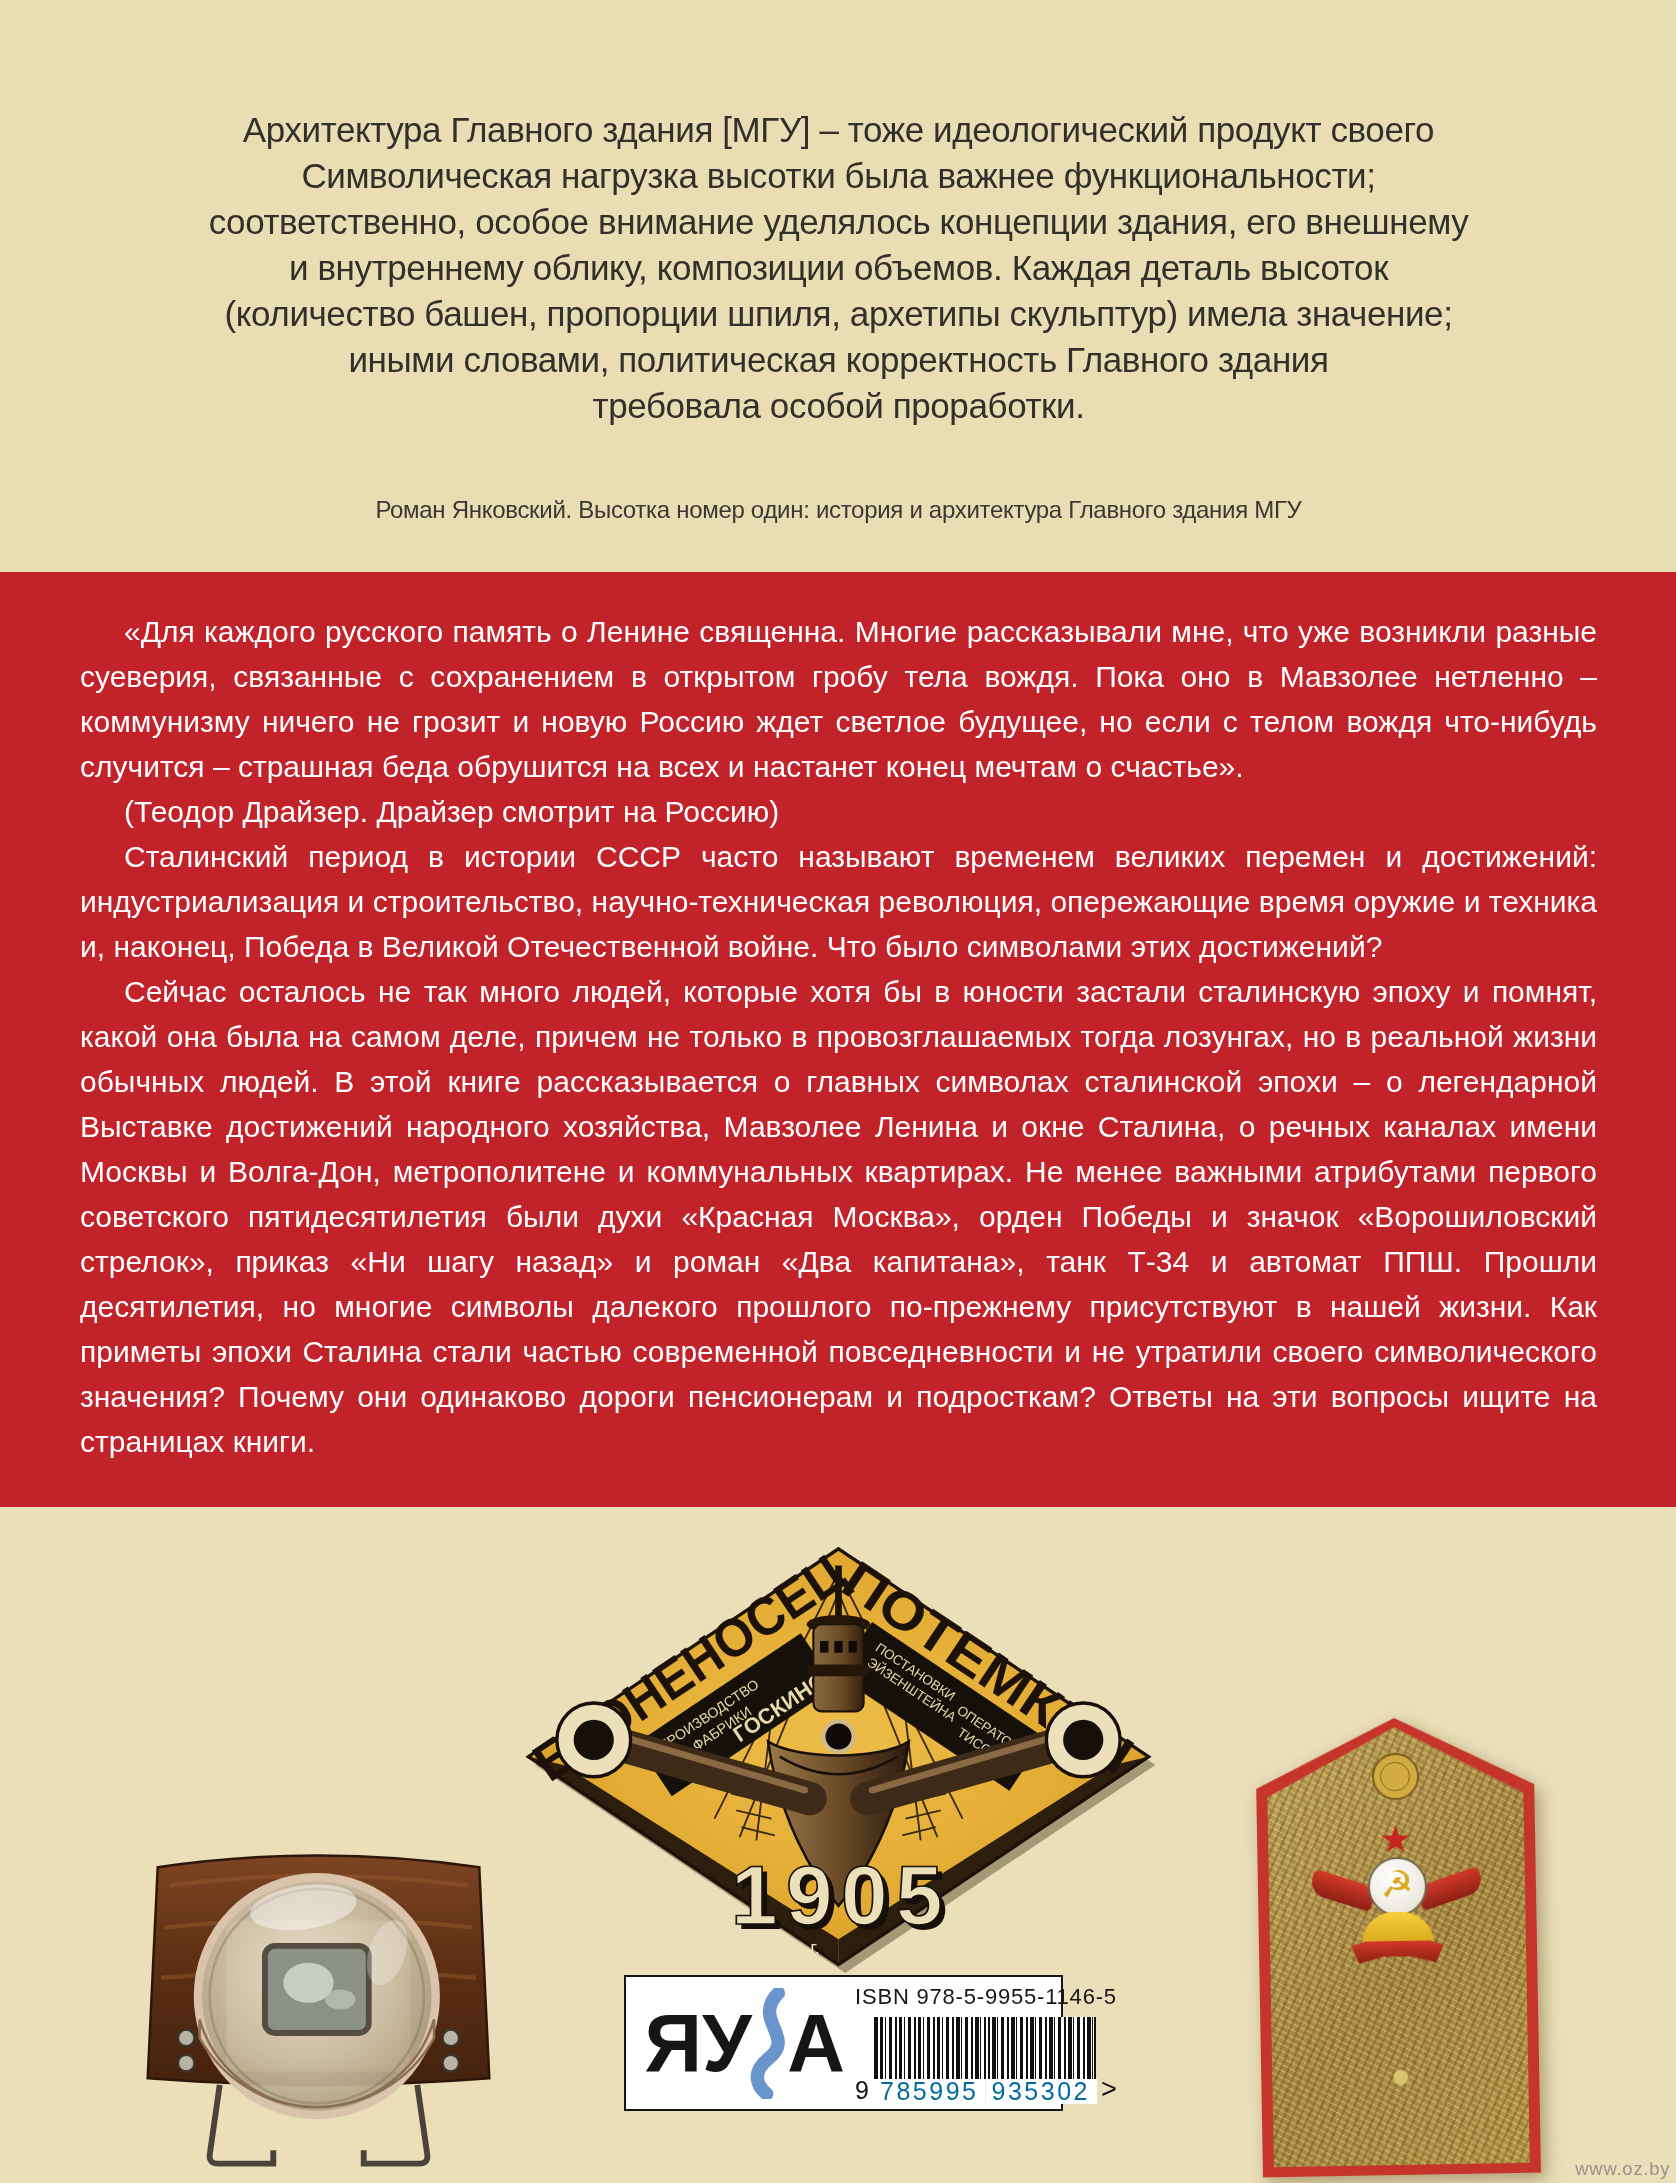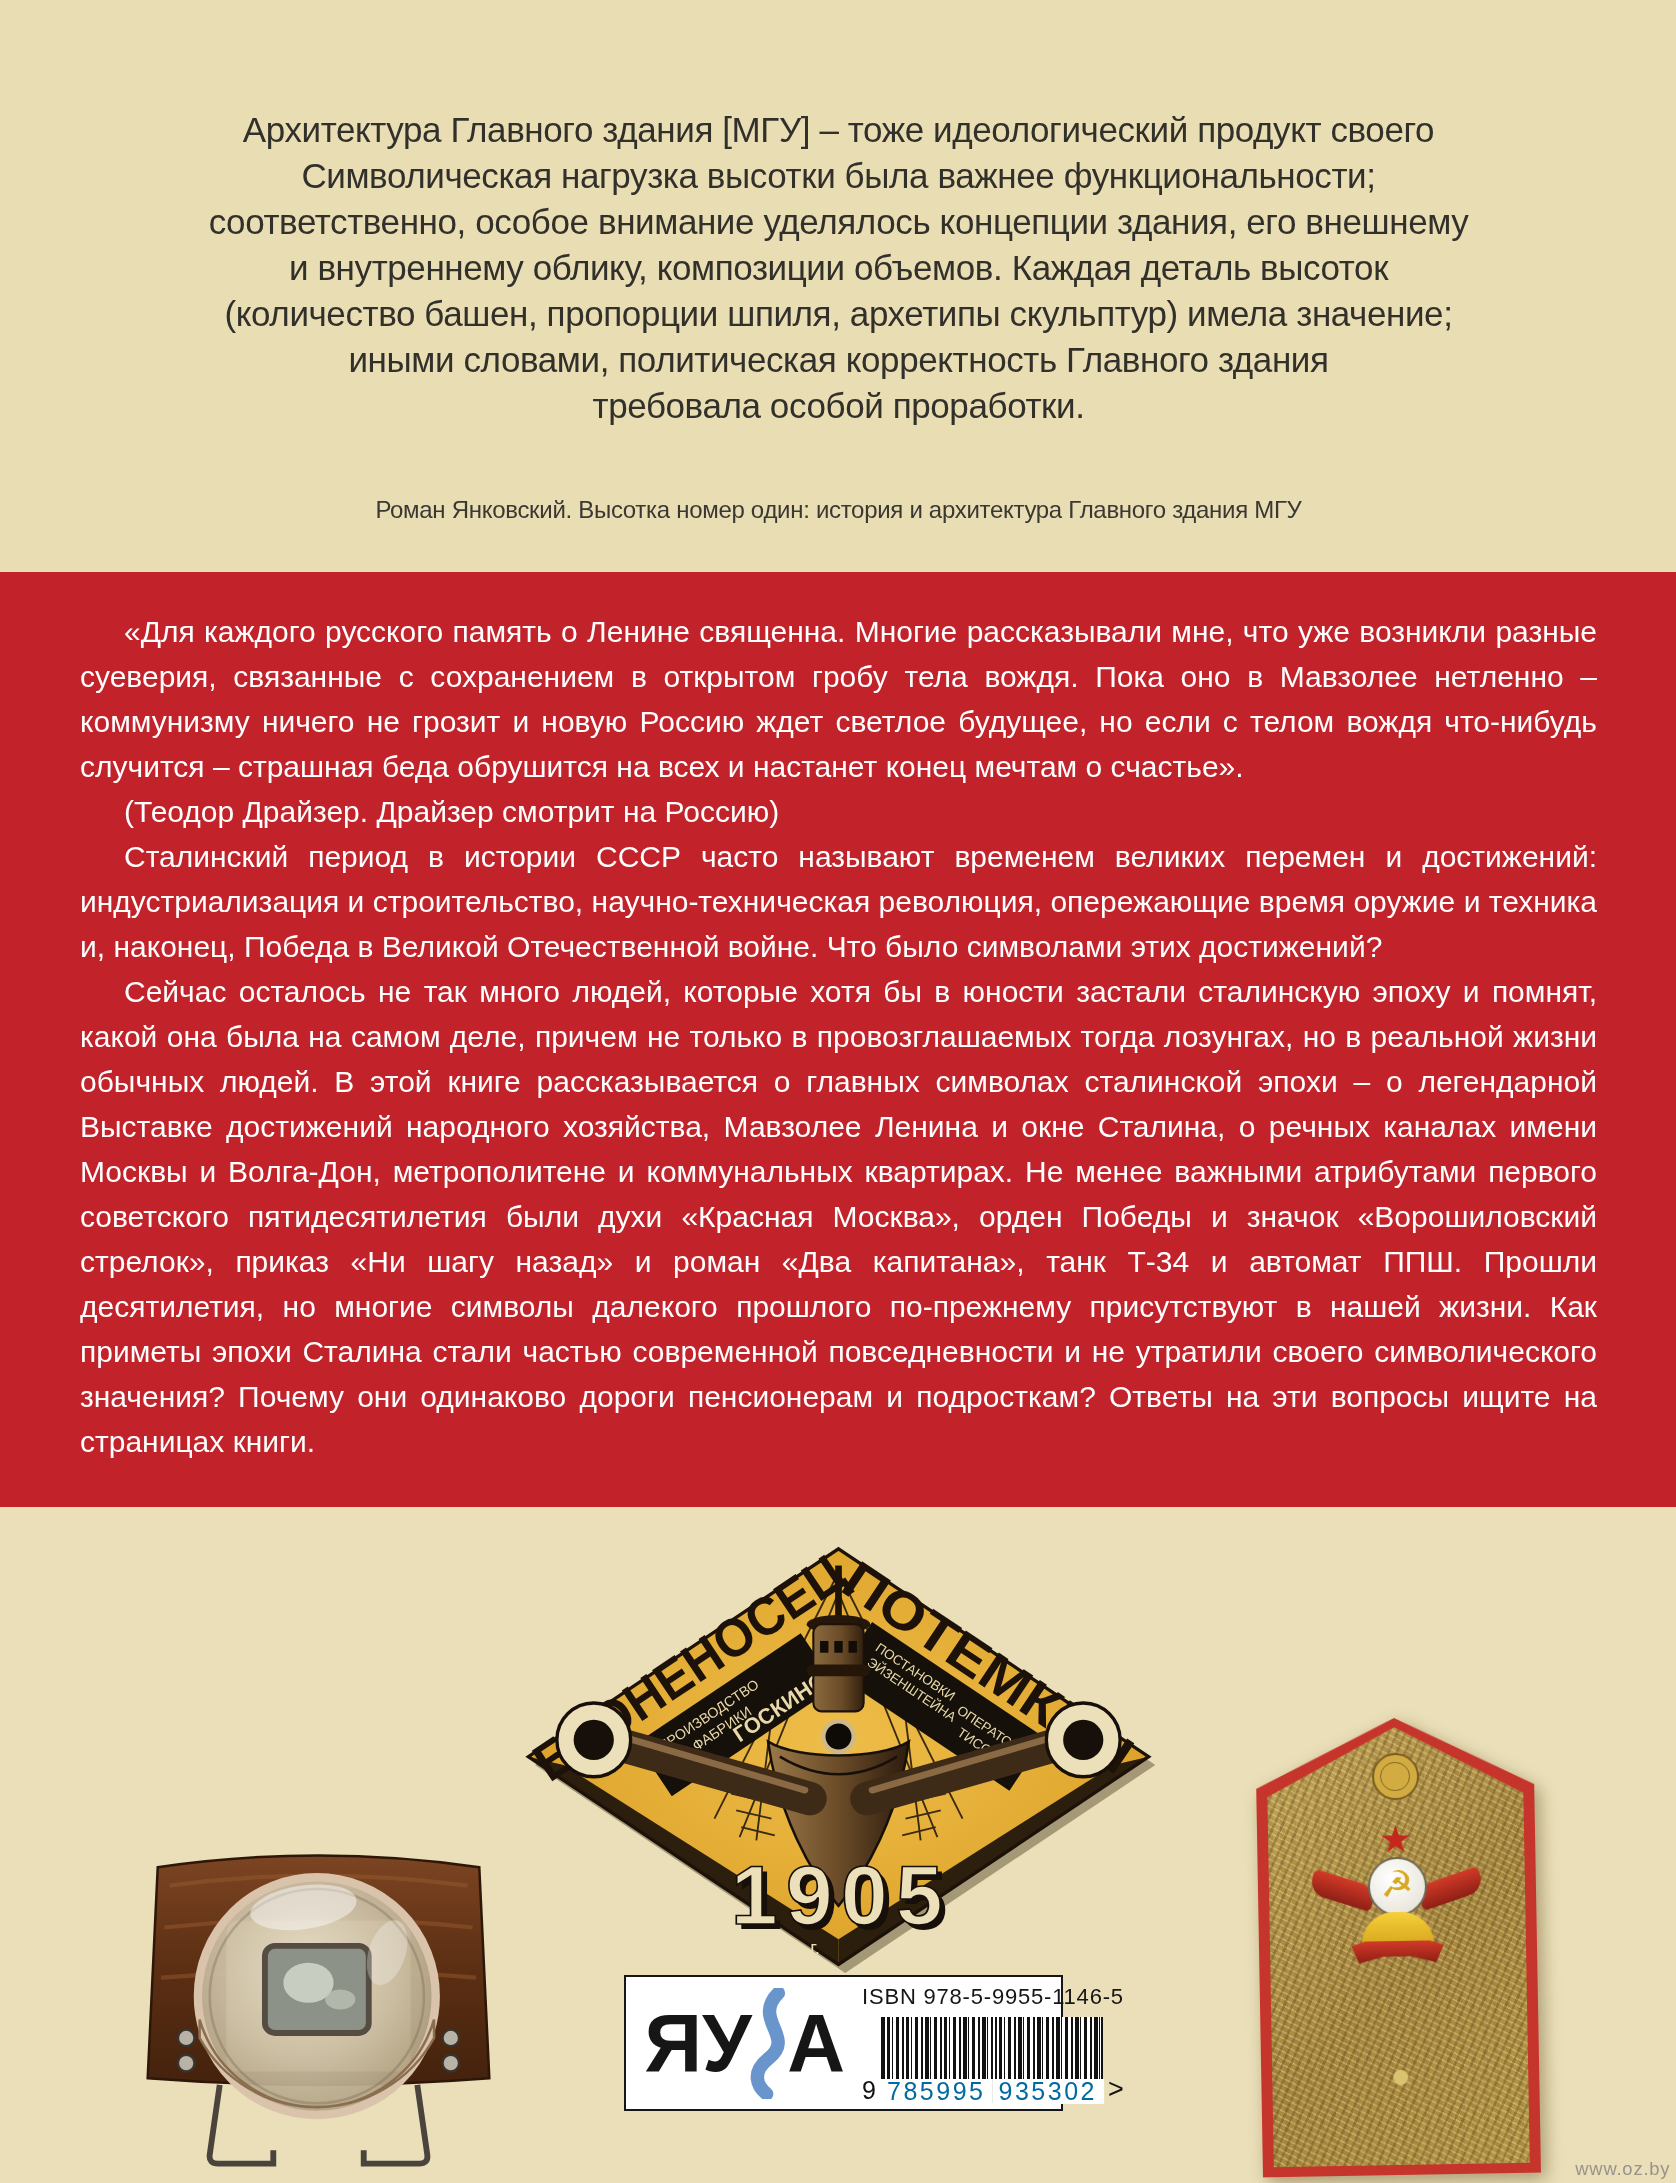--- a/index.html
+++ b/index.html
@@ -96,21 +96,21 @@
     background:repeating-radial-gradient(circle at 50% 55%,#9c8848 0 2.5px,#453а1d 2.5px 5px);
   }
   .big-star-core{
     position:absolute;left:50%;top:352px;width:15px;height:15px;margin-left:-7.5px;border-radius:50%;
     background:#d9c270;border:1.7px solid #5a4а20;box-sizing:border-box;
   }
   
   .isbn-box{
     position:absolute;left:624px;top:468px;width:439px;height:136px;background:#ffffff;
     border:2.5px solid #161616;box-sizing:border-box;
-    display:flex;align-items:center;padding:8.4px 13.4px 8.4px 18.4px;gap:17px;
+    display:flex;align-items:center;padding:8.4px 13.4px 8.4px 18.4px;gap:10px;
   }
   .yauza-logo{display:flex;align-items:center;color:#161616;font-weight:700;}
   .yauza-text{font-size:80px;line-height:80px;letter-spacing:0;transform:scaleY(1.02);}
   .yauza-squiggle{margin:0 -5px 0 -3.4px;}
   .isbn-col{flex:1;display:flex;flex-direction:column;align-items:center;}
   .isbn-number{font-size:22px;color:#161616;letter-spacing:0.8px;margin-bottom:7px;white-space:nowrap;}
   .barcode{position:relative;width:100%;height:86px;display:flex;align-items:stretch;}
   .bc-digit-first{align-self:flex-end;font-size:25px;color:#111;padding-right:5px;line-height:25px;}
   .bc-group{position:relative;flex:1;background:
       repeating-linear-gradient(90deg,#111 0 1.7px,#fff 1.7px 4.2px,#111 4.2px 7.5px,#fff 7.5px 9.2px,#111 9.2px 10px,#fff 10px 13.4px,#111 13.4px 16px,#fff 16px 19px);

